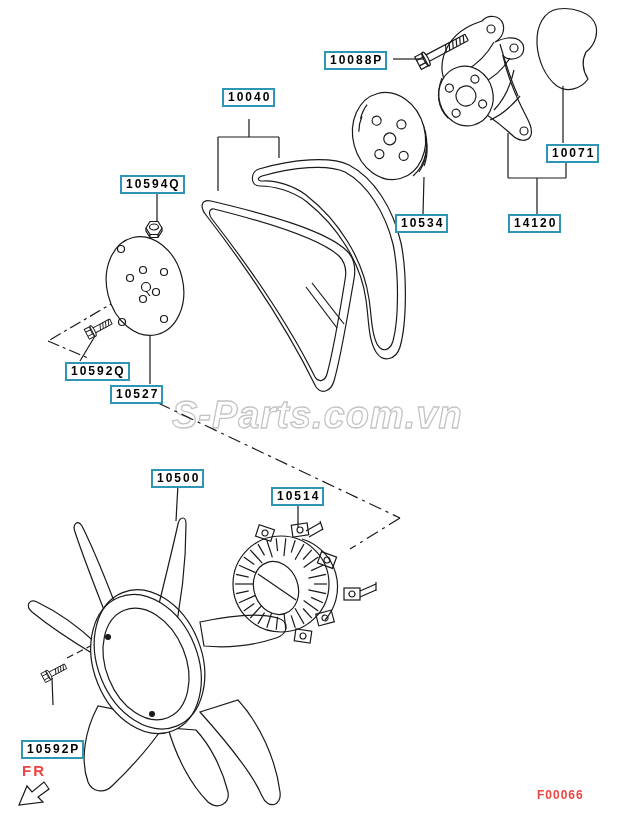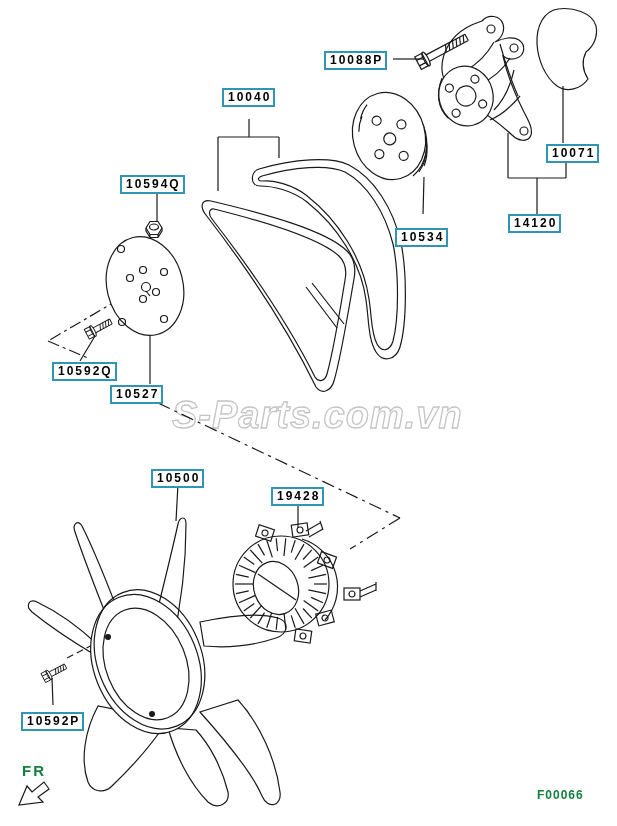--- a/index.html
+++ b/index.html
@@ -13,21 +13,21 @@
     border:2px solid #2E96B4;
     background:#fff;
     color:#000;
     font:bold 12px/13px "Liberation Sans",sans-serif;
     letter-spacing:2px;
     padding:1px 2px 1px 4px;
     white-space:nowrap;
     cursor:pointer;
   }
   .caption{
-    position:absolute;color:#15803d;background:transparent;
+    position:absolute;color:#ef4444;background:transparent;
     font:bold 15px/16px "Liberation Sans",sans-serif;letter-spacing:2px;text-align:right;
   }
   #figcode{font:bold 12px/13px "Liberation Sans",sans-serif;letter-spacing:1px;}
 </style>
 </head>
 <body>
 
 <div id="canvas">
 
 <svg id="art" width="617" height="826" viewBox="0 0 617 826" stroke="#1A1A1A" stroke-width="1.2" fill="none">
@@ -253,24 +253,24 @@
 
   <g>
     <path d="M19,805 L27,786 L32,792 L44,782 L49,789 L38,797 L43,802 Z"></path>
   </g>
 </svg>
 
 <div class="plabel" style="left:324px;top:51px">10088P</div>
 <div class="plabel" style="left:222px;top:88px">10040</div>
 <div class="plabel" style="left:120px;top:175px">10594Q</div>
 <div class="plabel" style="left:546px;top:144px">10071</div>
-<div class="plabel" style="left:395px;top:228px">10534</div>
+<div class="plabel" style="left:395px;top:214px">10534</div>
 <div class="plabel" style="left:508px;top:214px">14120</div>
-<div class="plabel" style="left:52px;top:362px">10592Q</div>
+<div class="plabel" style="left:65px;top:362px">10592Q</div>
 <div class="plabel" style="left:110px;top:385px">10527</div>
 <div class="plabel" style="left:151px;top:469px">10500</div>
-<div class="plabel" style="left:271px;top:487px">19428</div>
-<div class="plabel" style="left:21px;top:712px">10592P</div>
+<div class="plabel" style="left:271px;top:487px">10514</div>
+<div class="plabel" style="left:21px;top:740px">10592P</div>
 
 <div class="caption" style="left:22px;top:763px">FR</div>
 <div class="caption" id="figcode" style="left:537px;top:789px">F00066</div>
 
 </div>
 
 </body></html>

